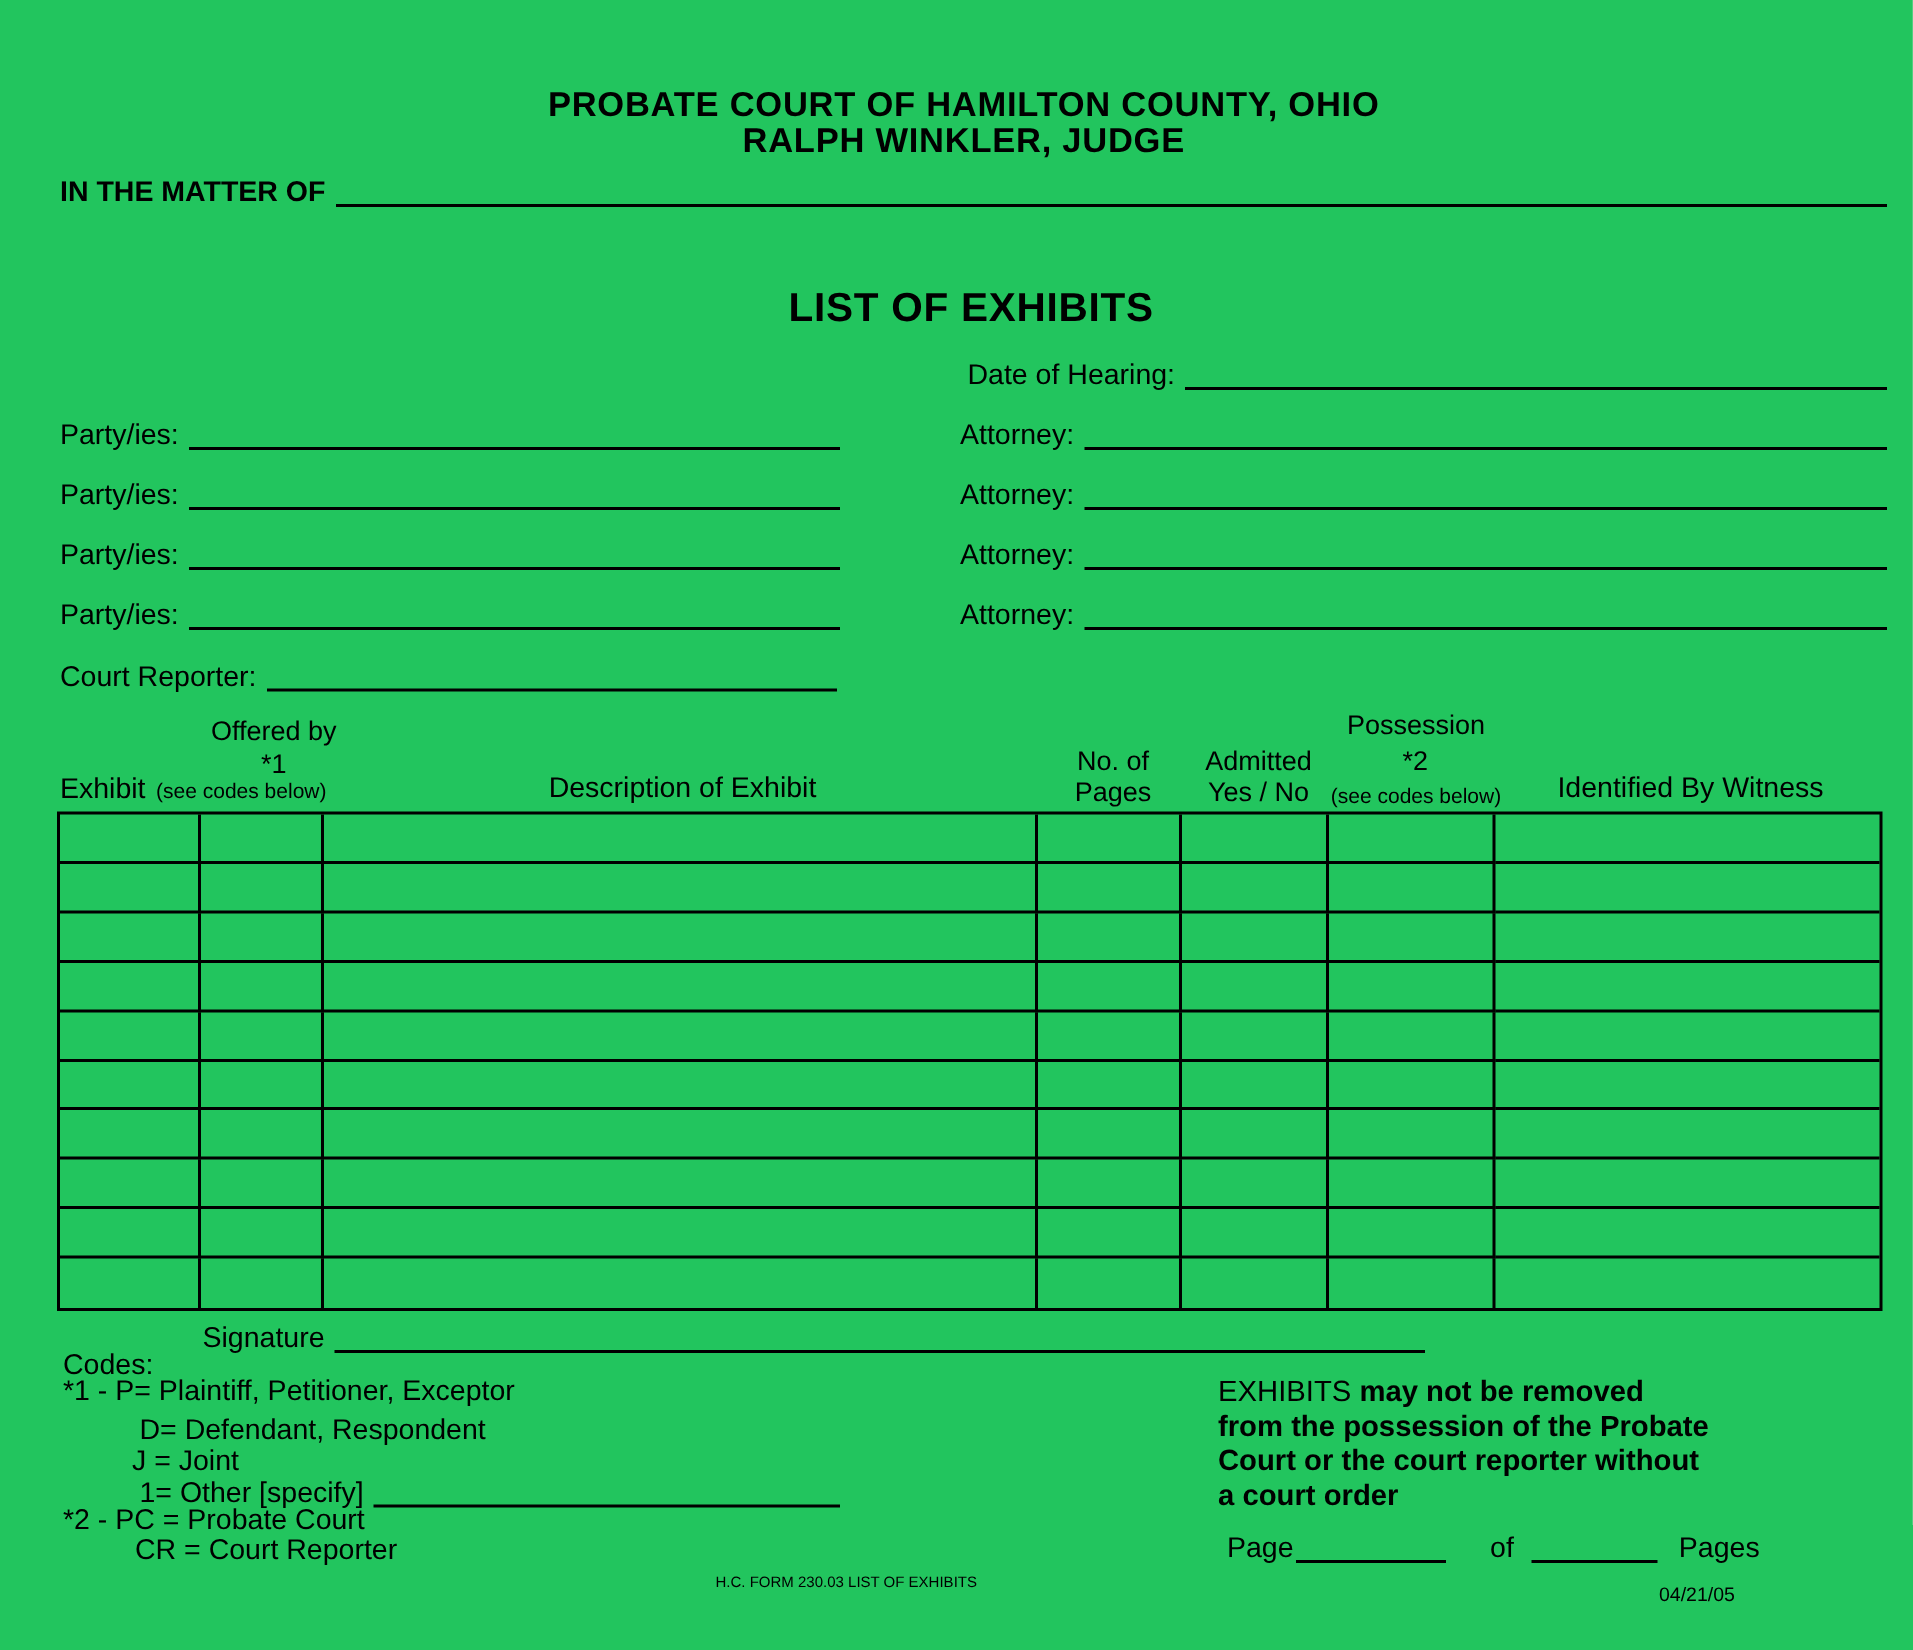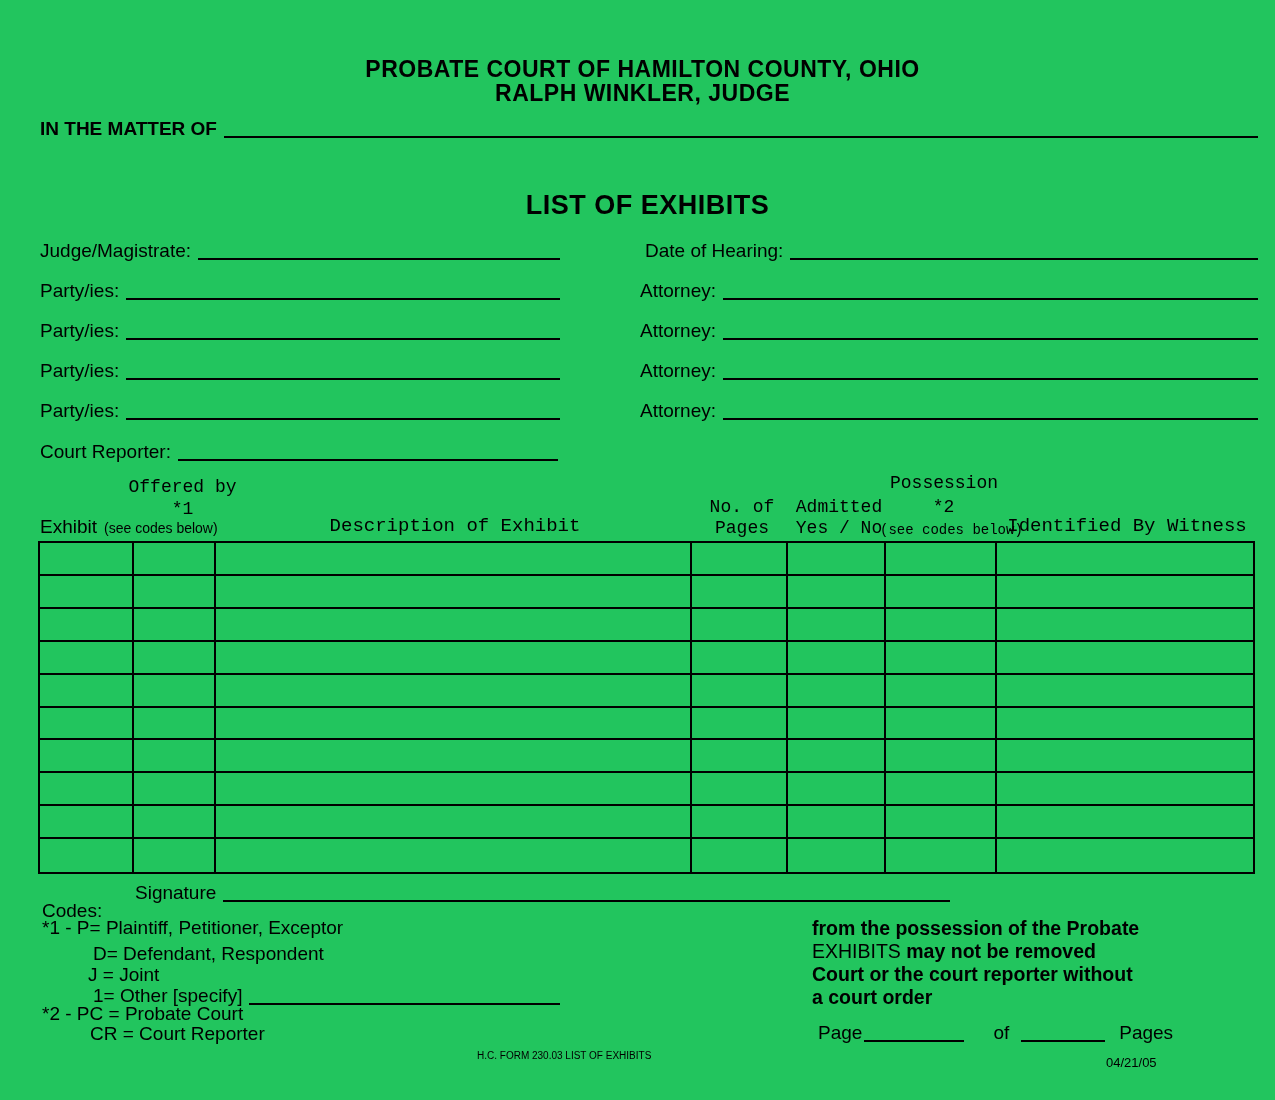--- a/index.html
+++ b/index.html
@@ -19,21 +19,21 @@
 
   .field-row { position: absolute; display: flex; align-items: flex-end; gap: 7px; }
   .field-row .lbl { font-size: 19px; line-height: 20px; white-space: nowrap; }
   .field-row .lbl-bold { font-weight: bold; }
   .fill-line { flex: 1 1 auto; border-bottom: 2px solid #000; height: 2px; margin-bottom: 1px; }
   .fill-line.fixed { flex: 0 0 auto; }
 
   .list-title { left: 0; top: 190px; width: 1295px; text-align: center;
                 font-weight: bold; font-size: 27px; letter-spacing: .5px; }
 
-  .th { position: absolute; font-size: 18px; line-height: 20px; text-align: center; white-space: nowrap; font-family: Liberation Mono, monospace; }
+  .th { position: absolute; font-size: 18px; line-height: 20px; text-align: center; white-space: nowrap; }
   .th-small { font-size: 14px; }
 
   .exhibit-hdr { position: absolute; display: flex; align-items: baseline; gap: 7px; white-space: nowrap; }
 
   .grid-table {
     position: absolute; left: 38px; top: 541px; width: 1217px; height: 333px;
     border: 2px solid #000;
     display: grid;
     grid-template-columns: 94px 82px 476px 96px 98px 111px auto;
     grid-auto-rows: 1fr;
@@ -62,24 +62,20 @@
   </div>
 
   <div class="field-row" style="left:40px; top:119px; width:1218px;">
     <span class="lbl lbl-bold">IN THE MATTER OF</span>
     <span class="fill-line"></span>
   </div>
 
 
   <div class="abs list-title">LIST OF EXHIBITS</div>
 
-  <div class="field-row" style="left:40px; top:241px; width:520px;">
-    <span class="lbl">Judge/Magistrate:</span>
-    <span class="fill-line"></span>
-  </div>
   <div class="field-row" style="left:40px; top:281px; width:520px;">
     <span class="lbl">Party/ies:</span>
     <span class="fill-line"></span>
   </div>
   <div class="field-row" style="left:40px; top:321px; width:520px;">
     <span class="lbl">Party/ies:</span>
     <span class="fill-line"></span>
   </div>
   <div class="field-row" style="left:40px; top:361px; width:520px;">
     <span class="lbl">Party/ies:</span>
@@ -220,22 +216,22 @@
   <div class="codes-text" style="left:93px; top:944px;">D= Defendant, Respondent</div>
   <div class="codes-text" style="left:88px; top:965px;">J = Joint</div>
   <div class="field-row" style="left:93px; top:986px; width:467px;">
     <span class="lbl">1= Other [specify]</span>
     <span class="fill-line"></span>
   </div>
   <div class="codes-text" style="left:42px; top:1004px;">*2 - PC = Probate Court</div>
   <div class="codes-text" style="left:90px; top:1024px;">CR = Court Reporter</div>
 
   <div class="note-block">
+    <span class="nline"><span class="lead">EXHIBITS</span><span> may not be removed</span></span>
     <span class="nline">from the possession of the Probate</span>
-    <span class="nline"><span class="lead">EXHIBITS</span><span> may not be removed</span></span>
     <span class="nline">Court or the court reporter without</span>
     <span class="nline">a court order</span>
   </div>
 
   <div class="field-row" style="left:818px; top:1023px; width:368px;">
     <span class="lbl" style="margin-right:-5px;">Page</span>
     <span class="fill-line fixed" style="width:100px;"></span>
     <span class="lbl" style="margin-left:22px;text-align:right;">of</span>
     <span class="fill-line fixed" style="width:84px; margin-left:5px;"></span>
     <span class="lbl" style="margin-left:7px;">Pages</span>

